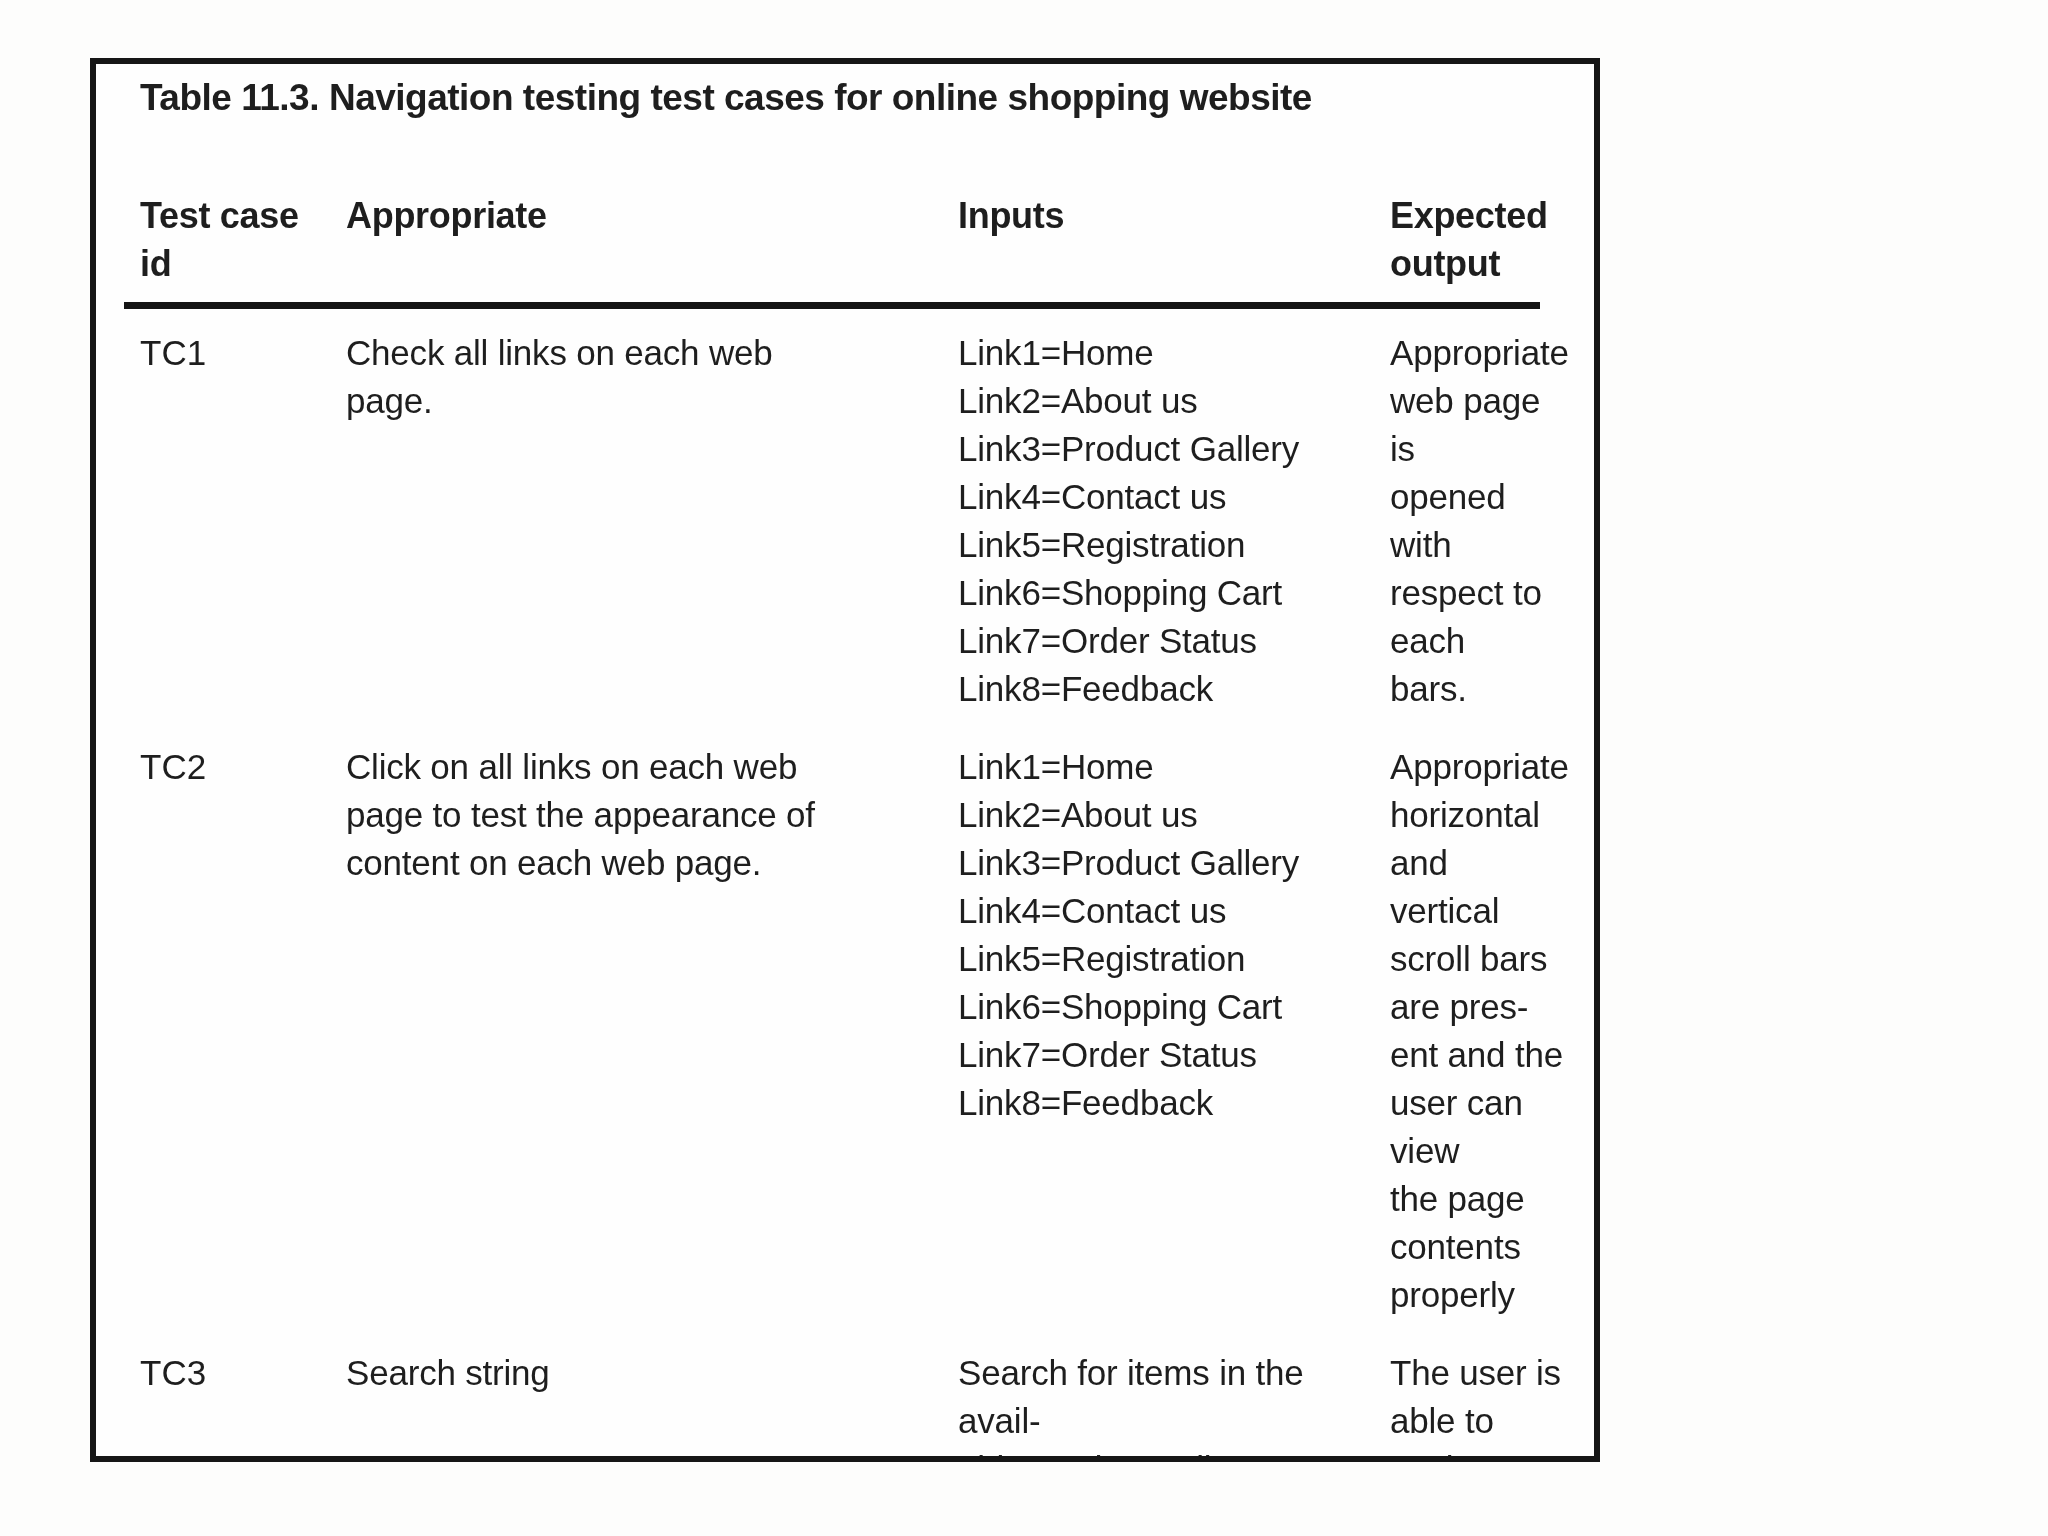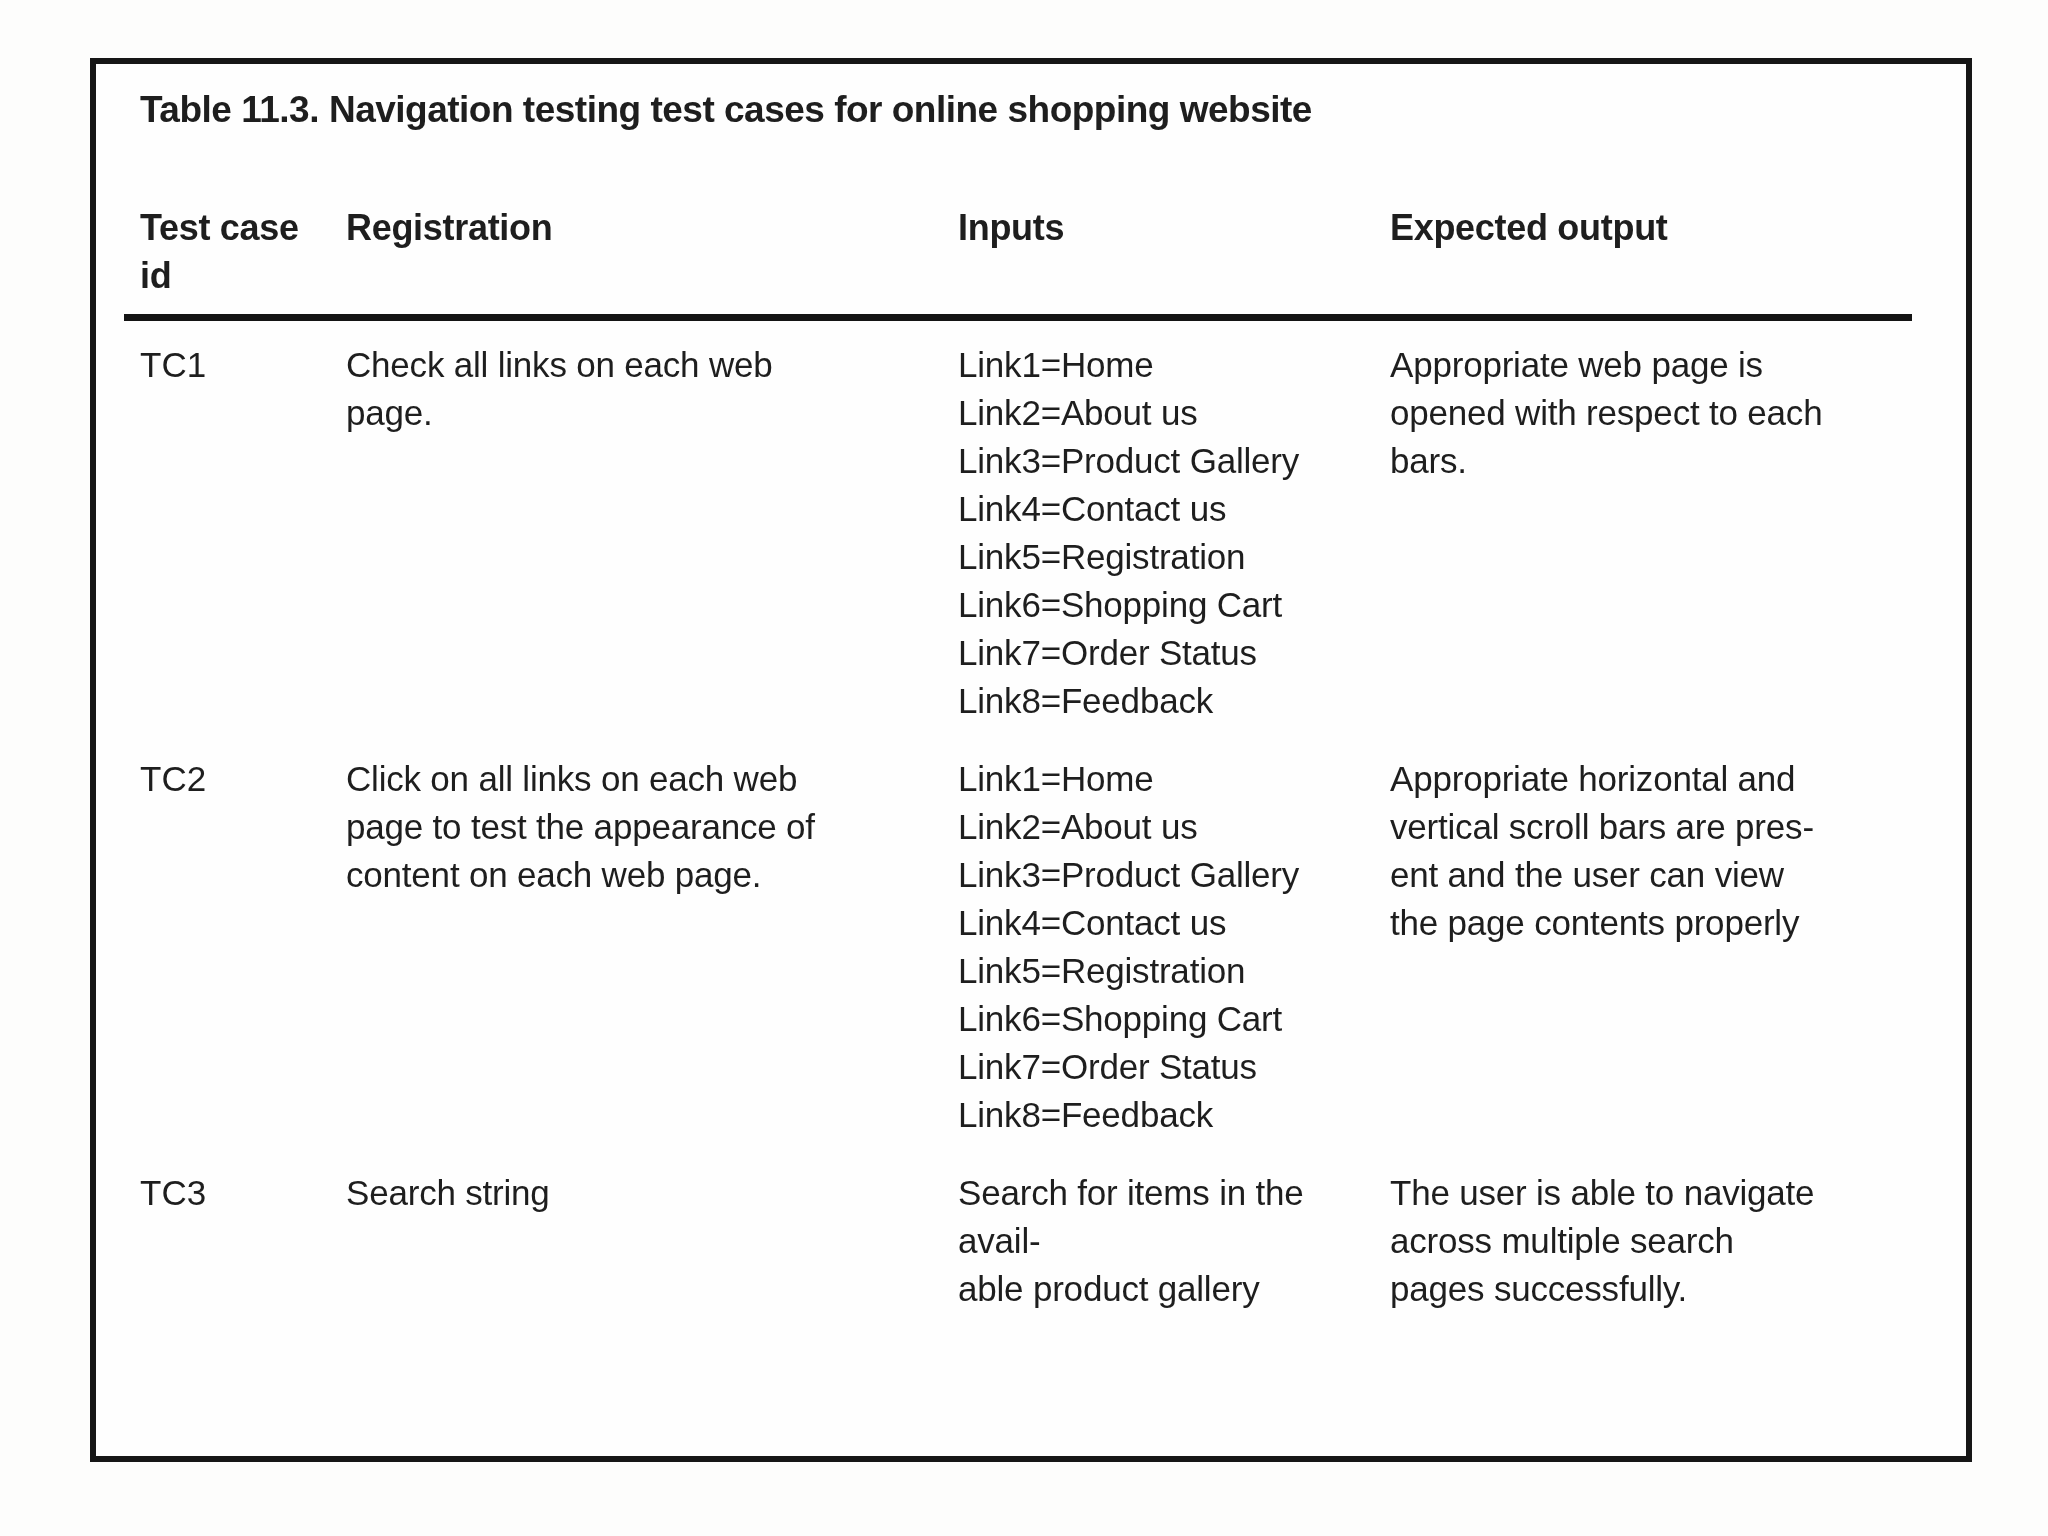--- a/index.html
+++ b/index.html
@@ -8,24 +8,24 @@
     background: #fdfdfc;
     font-family: "Liberation Sans", "DejaVu Sans", sans-serif;
     color: #1e1e1e;
     -webkit-font-smoothing: antialiased;
   }
   .page { position: relative; width: 2048px; height: 1536px; }
 
   .table-box {
     position: absolute;
     left: 90px; top: 58px;
-    width: 1882px; height: 1404px;
+    width: 1510px; height: 1404px;
     border: 6px solid #161616;
     background: #fefefe;
-    padding: 16px 40px 20px 44px;
+    padding: 4px 40px 20px 44px;
     overflow: hidden;
   }
 
   .caption {
     margin-top: 6px;
     font-size: 37px;
     line-height: 48px;
     font-weight: 700;
     letter-spacing: -0.5px;
     white-space: nowrap;
@@ -75,21 +75,21 @@
 
 <div class="page">
   <div class="table-box">
 
     <div class="caption">
       <span class="cap-label">Table 11.3.</span><span>Navigation testing test cases for online shopping website</span>
     </div>
 
     <div class="grid header-row">
       <div class="header-cell first">Test case id</div>
-      <div class="header-cell">Registration</div>
+      <div class="header-cell">Appropriate</div>
       <div class="header-cell">Inputs</div>
       <div class="header-cell">Expected output</div>
     </div>
 
     <div class="header-rule"></div>
 
     <div class="rows">
 
       <div class="grid">
         <div class="cell id">TC1</div>

